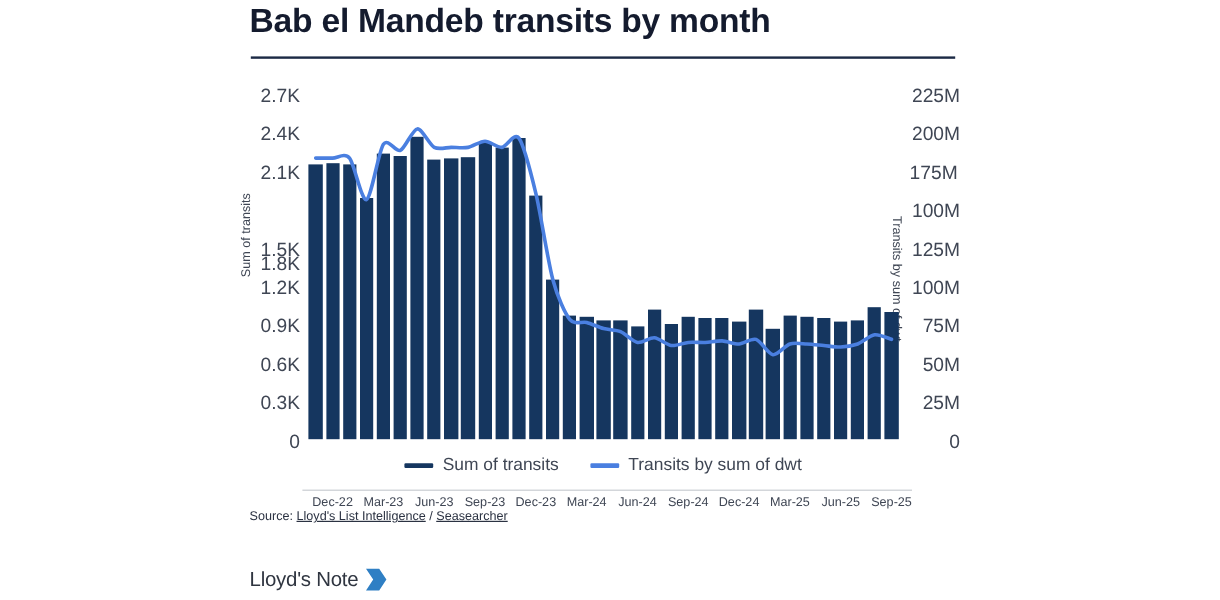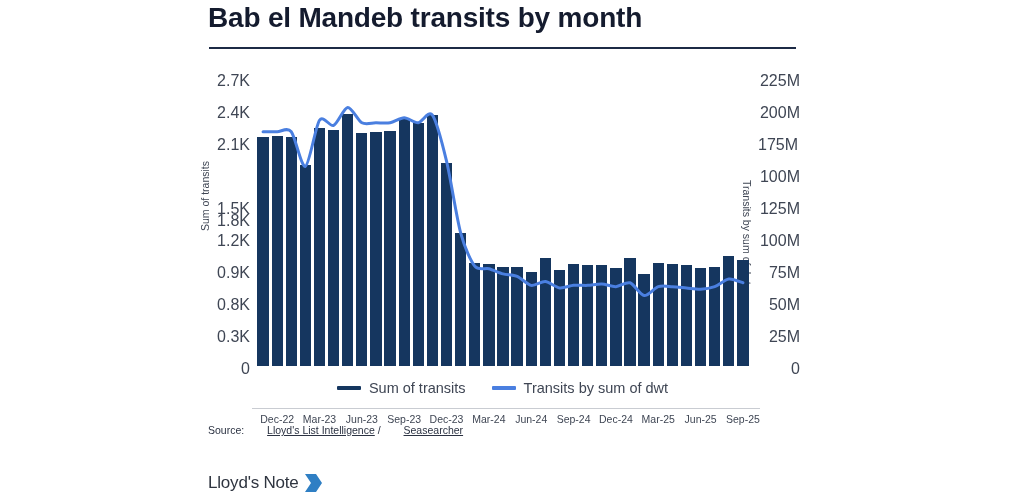--- a/index.html
+++ b/index.html
@@ -151,21 +151,20 @@
     position: absolute;
     left: 208px;
     top: 423px;
     width: 600px;
     font-size: 10.5px;
     color: #2b3242;
     line-height: 1.42;
   }
   .footnotes a {
     color: #2b3242;
-    margin-left: 20px;
   }
   .note-line { margin-top: 1px; }
 
   .brand {
     position: absolute;
     left: 208px;
     top: 472px;
     display: flex;
     align-items: center;
     gap: 1px;
@@ -183,21 +182,21 @@
 <div id="root">
 
   <div class="chart-title">Bab el Mandeb transits by month</div>
   <div class="title-rule"></div>
 
   <div class="plot-frame">
 
     <div id="left-ticks">
         <div class="tick tick-left" style="width: 42px; left: 0px; top: 301px;">0</div>
         <div class="tick tick-left" style="width: 42px; left: 0px; top: 269px;">0.3K</div>
-        <div class="tick tick-left" style="width: 42px; left: 0px; top: 237px;">0.8K</div>
+        <div class="tick tick-left" style="width: 42px; left: 0px; top: 237px;">0.6K</div>
         <div class="tick tick-left" style="width: 42px; left: 0px; top: 205px;">0.9K</div>
         <div class="tick tick-left" style="width: 42px; left: 0px; top: 173px;">1.2K</div>
         <div class="tick tick-left" style="width: 42px; left: 0px; top: 141px;">1.5K</div>
         <div class="tick tick-left" style="width: 42px; left: 0px; top: 109px; margin-top: 44px;">1.8K</div>
         <div class="tick tick-left" style="width: 42px; left: 0px; top: 77px;">2.1K</div>
         <div class="tick tick-left" style="width: 42px; left: 0px; top: 45px;">2.4K</div>
         <div class="tick tick-left" style="width: 42px; left: 0px; top: 13px;">2.7K</div>
       </div>
     <div id="right-ticks">
         <div class="tick tick-right" style="left: 550px; width: 42px; text-align: right; top: 301px;">0</div>

